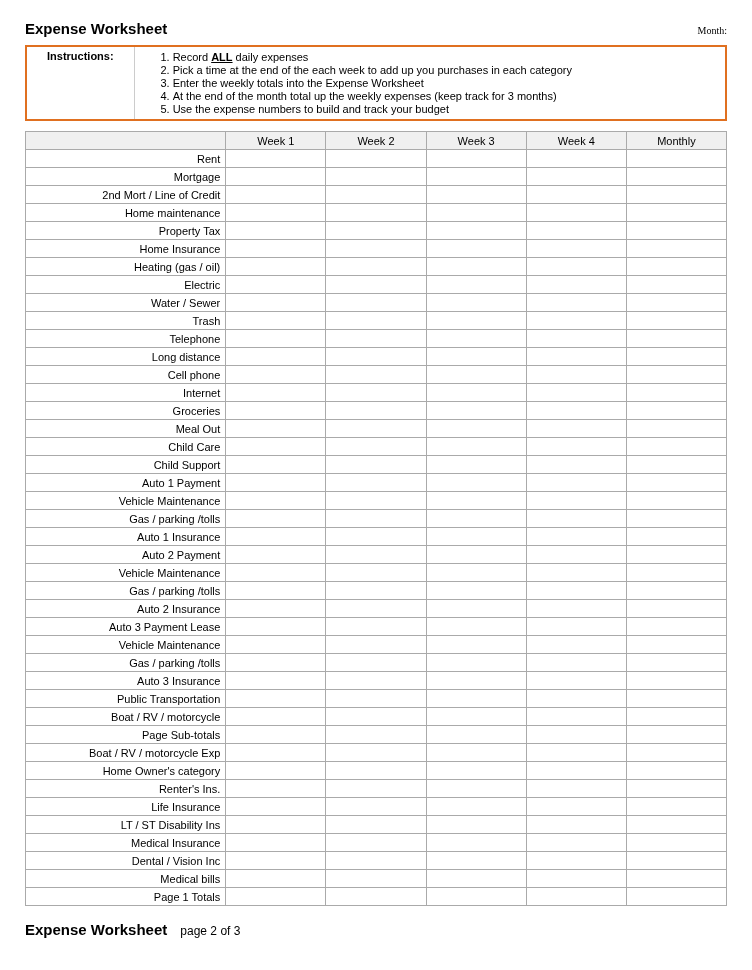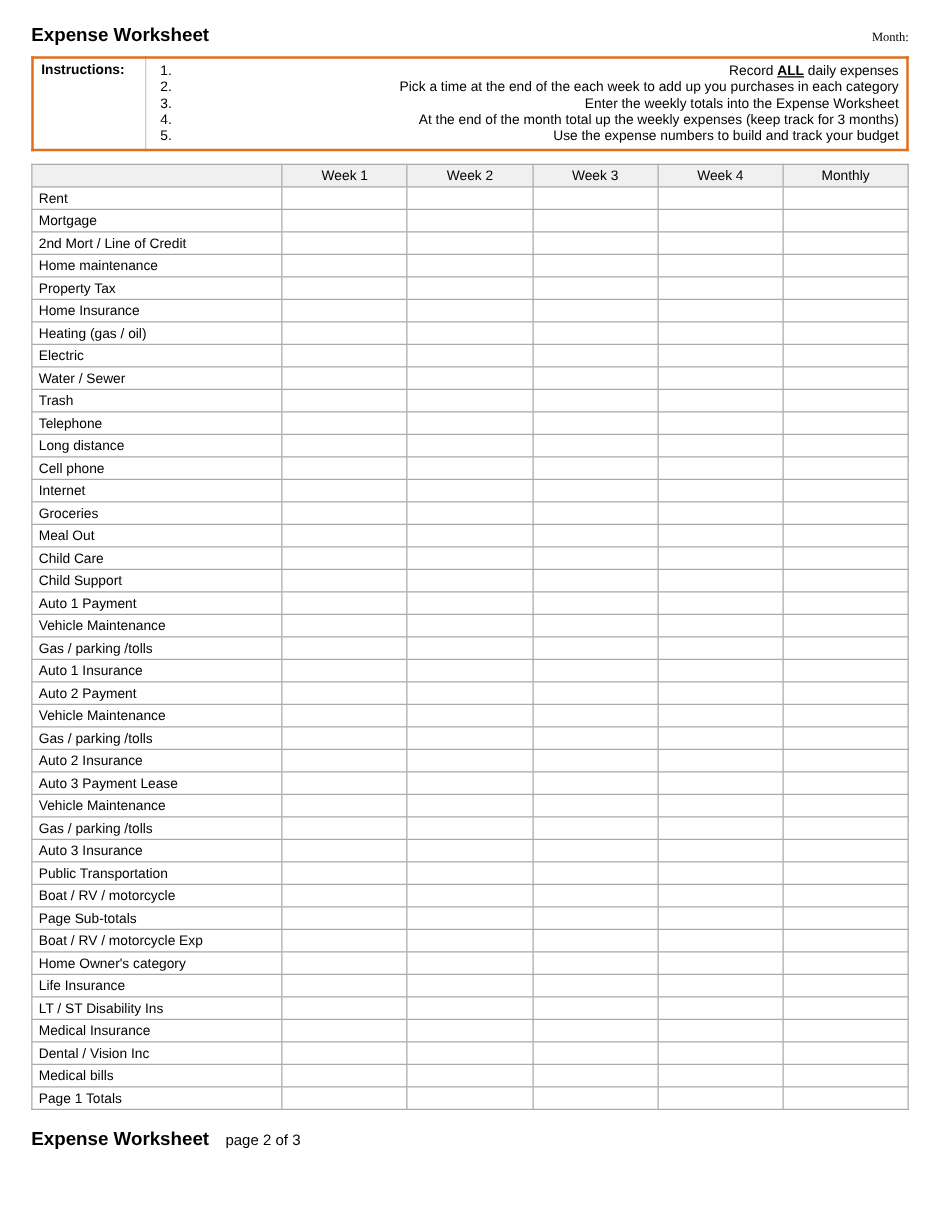--- a/index.html
+++ b/index.html
@@ -26,54 +26,53 @@
       font-size: 10px;
       font-family: Liberation Serif, serif;
     }
     .instructions-table {
       width: 100%;
       border: 2px solid #e07020;
       border-collapse: collapse;
       margin-bottom: 10px;
     }
     .instructions-table td {
-      padding: 3px 6px;
+      padding: 3px 20px;
       vertical-align: top;
       border: 1px solid #ccc;
     }
     .instructions-label {
       font-weight: bold;
       width: 90px;
       border-right: 1px solid #ccc;
     }
     .instructions-content ol {
       padding-left: 18px;
     }
     .instructions-content ol li {
       margin: 1px 0;
-      text-align: right;
     }
     .main-table {
       width: 100%;
       border-collapse: collapse;
       border: 1px solid #aaa;
     }
     .main-table th, .main-table td {
       border: 1px solid #aaa;
       padding: 2px 5px;
       height: 18px;
     }
     .main-table th {
       background: #f0f0f0;
       text-align: center;
       font-weight: normal;
       font-size: 11px;
     }
     .main-table td.label-cell {
-      text-align: left;
+      text-align: right;
       width: 200px;
     }
     .main-table td.data-cell {
       text-align: center;
       width: 100px;
     }
     .bold-row td {
       font-weight: normal;
     }
     .footer-section {
@@ -401,20 +400,28 @@
       </tr>
       <tr>
         <td class="label-cell">Home Owner's category</td>
         <td class="data-cell"></td>
         <td class="data-cell"></td>
         <td class="data-cell"></td>
         <td class="data-cell"></td>
         <td class="data-cell"></td>
       </tr>
       <tr>
+        <td class="label-cell">Renter's Ins.</td>
+        <td class="data-cell"></td>
+        <td class="data-cell"></td>
+        <td class="data-cell"></td>
+        <td class="data-cell"></td>
+        <td class="data-cell"></td>
+      </tr>
+      <tr>
         <td class="label-cell">Life Insurance</td>
         <td class="data-cell"></td>
         <td class="data-cell"></td>
         <td class="data-cell"></td>
         <td class="data-cell"></td>
         <td class="data-cell"></td>
       </tr>
       <tr>
         <td class="label-cell">LT / ST Disability Ins</td>
         <td class="data-cell"></td>

